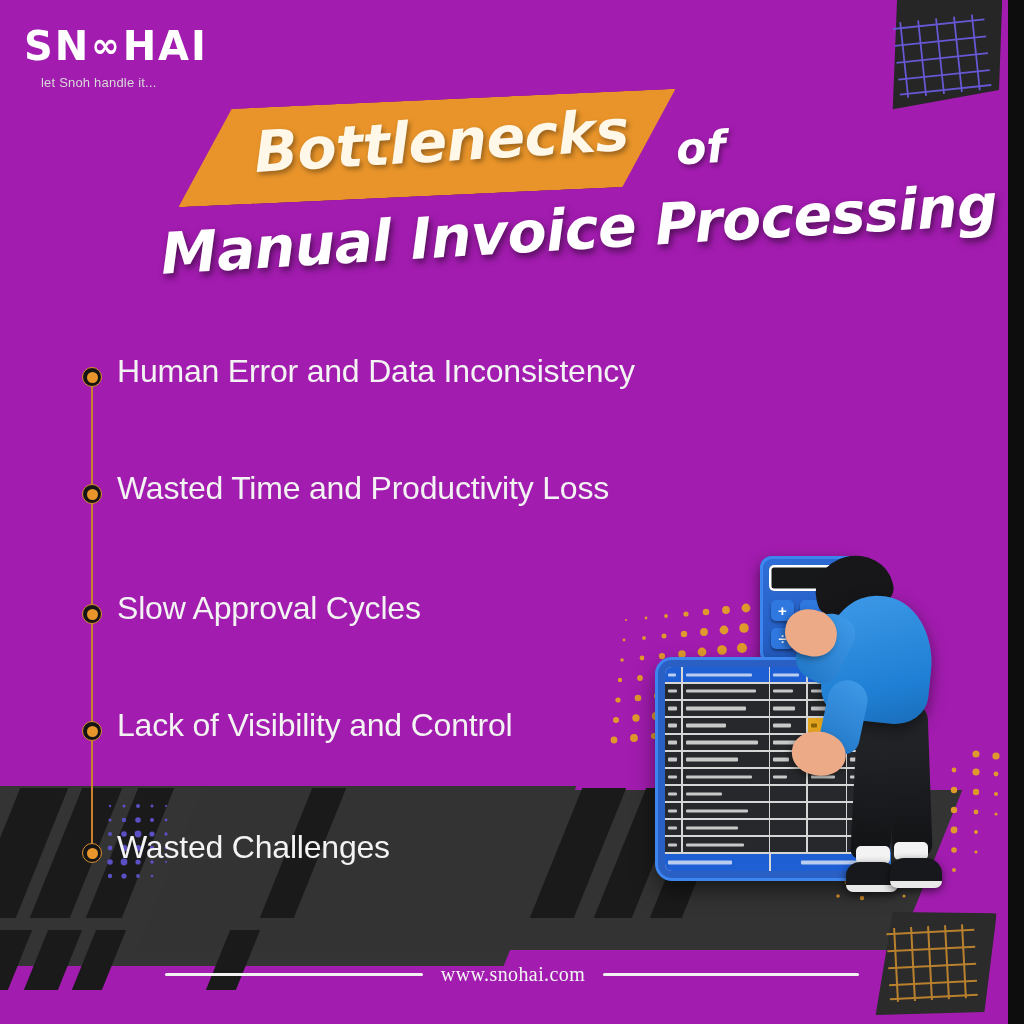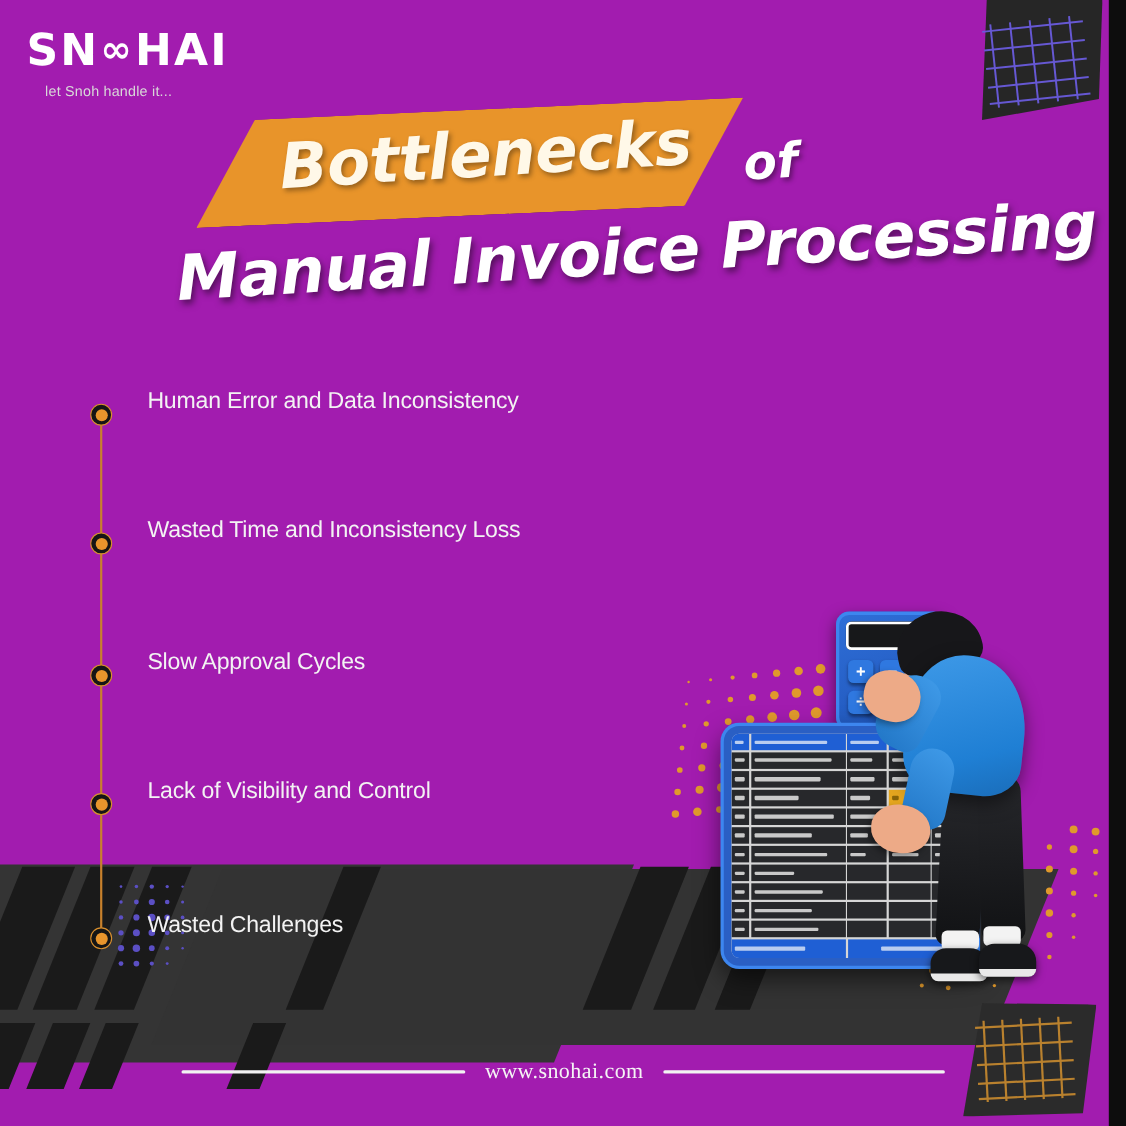--- a/index.html
+++ b/index.html
@@ -140,22 +140,22 @@
     border: 1.6px solid #d88f2e;
     background: #151515;
     box-sizing: border-box;
     display: flex; align-items: center; justify-content: center;
   }
   .bullet-marker i {
     display: block; width: 11px; height: 11px;
     border-radius: 50%; background: #e8952c;
   }
   .bullet-label {
-    position: absolute; left: 134px; top: -14px;
-    font-size: 21px; color: #f3f3f3; letter-spacing: -0.2px;
+    position: absolute; left: 117px; top: -14px;
+    font-size: 32px; color: #f3f3f3; letter-spacing: -0.2px;
     white-space: nowrap;
     font-family: "Liberation Sans", sans-serif;
   }
 
   
   #illustration { position: absolute; left: 600px; top: 540px; width: 424px; height: 380px; }
 
   
   #calculator {
     position: absolute; left: 160px; top: 16px; width: 100px; height: 108px;
@@ -474,21 +474,21 @@
     <div class="bullet-row" style="top:367px;">
       <span class="bullet-marker">
           <i></i>
         </span>
       <span class="bullet-label">Human Error and Data Inconsistency</span>
     </div>
     <div class="bullet-row" style="top:484px;">
       <span class="bullet-marker">
           <i></i>
         </span>
-      <span class="bullet-label">Wasted Time and Inconsistency Loss</span>
+      <span class="bullet-label">Wasted Time and Productivity Loss</span>
     </div>
     <div class="bullet-row" style="top:604px;">
       <span class="bullet-marker">
           <i></i>
         </span>
       <span class="bullet-label">Slow Approval Cycles</span>
     </div>
     <div class="bullet-row" style="top:721px;text-align:center;">
       <span class="bullet-marker">
           <i></i>

